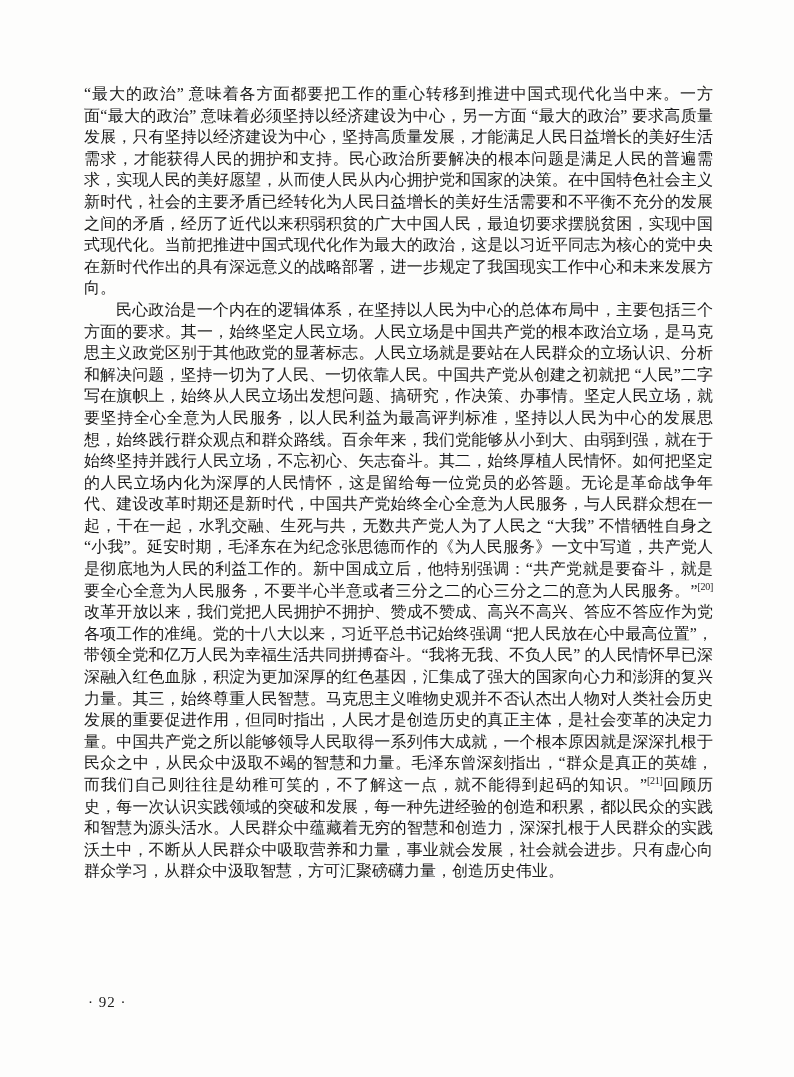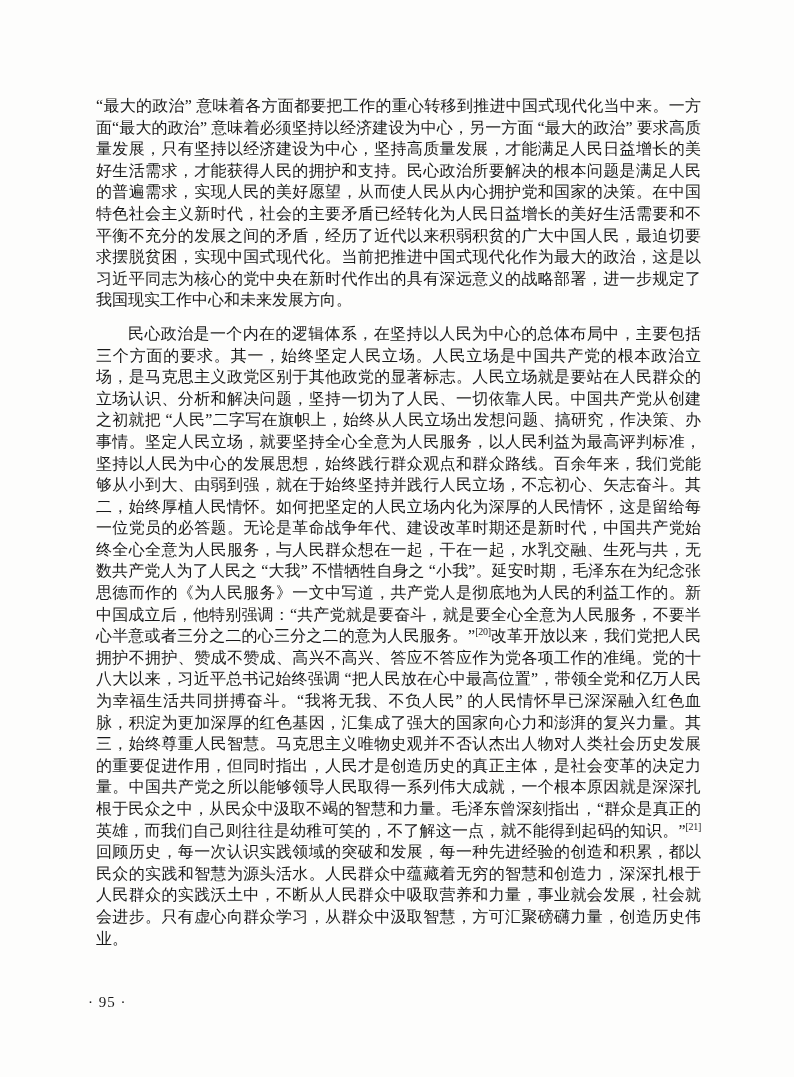--- a/index.html
+++ b/index.html
@@ -21,21 +21,21 @@
       left: 84px;
       top: 83px;
       width: 629px;
       font-size: 16px;
       line-height: 21.6px;
       text-align: justify;
       text-justify: inter-ideograph;
       letter-spacing: 0;
     }
     .para {
-      margin: 12px;
+      margin: 0;
       padding: 0;
       font-family: Liberation Serif, serif;
     }
     .para.indent {
       text-indent: 2em;
     }
     sup.fnref {
       font-size: 10px;
       line-height: 0;
       vertical-align: super;
@@ -55,14 +55,14 @@
 <div class="page">
   <div class="text-block">
 
     <p class="para"><span>“最大的政治” 意味着各方面都要把工作的重心转移到推进中国式现代化当中来。一方面“最大的政治” 意味着必须坚持以经济建设为中心，另一方面 “最大的政治” 要求高质量发展，只有坚持以经济建设为中心，坚持高质量发展，才能满足人民日益增长的美好生活需求，才能获得人民的拥护和支持。民心政治所要解决的根本问题是满足人民的普遍需求，实现人民的美好愿望，从而使人民从内心拥护党和国家的决策。在中国特色社会主义新时代，社会的主要矛盾已经转化为人民日益增长的美好生活需要和不平衡不充分的发展之间的矛盾，经历了近代以来积弱积贫的广大中国人民，最迫切要求摆脱贫困，实现中国式现代化。当前把推进中国式现代化作为最大的政治，这是以习近平同志为核心的党中央在新时代作出的具有深远意义的战略部署，进一步规定了我国现实工作中心和未来发展方向。</span></p>
 
     <p class="para indent"><span>民心政治是一个内在的逻辑体系，在坚持以人民为中心的总体布局中，主要包括三个方面的要求。其一，始终坚定人民立场。人民立场是中国共产党的根本政治立场，是马克思主义政党区别于其他政党的显著标志。人民立场就是要站在人民群众的立场认识、分析和解决问题，坚持一切为了人民、一切依靠人民。中国共产党从创建之初就把 “人民”二字写在旗帜上，始终从人民立场出发想问题、搞研究，作决策、办事情。坚定人民立场，就要坚持全心全意为人民服务，以人民利益为最高评判标准，坚持以人民为中心的发展思想，始终践行群众观点和群众路线。百余年来，我们党能够从小到大、由弱到强，就在于始终坚持并践行人民立场，不忘初心、矢志奋斗。其二，始终厚植人民情怀。如何把坚定的人民立场内化为深厚的人民情怀，这是留给每一位党员的必答题。无论是革命战争年代、建设改革时期还是新时代，中国共产党始终全心全意为人民服务，与人民群众想在一起，干在一起，水乳交融、生死与共，无数共产党人为了人民之 “大我” 不惜牺牲自身之 “小我”。延安时期，毛泽东在为纪念张思德而作的《为人民服务》一文中写道，共产党人是彻底地为人民的利益工作的。新中国成立后，他特别强调：“共产党就是要奋斗，就是要全心全意为人民服务，不要半心半意或者三分之二的心三分之二的意为人民服务。”</span><sup class="fnref">[20]</sup><span>改革开放以来，我们党把人民拥护不拥护、赞成不赞成、高兴不高兴、答应不答应作为党各项工作的准绳。党的十八大以来，习近平总书记始终强调 “把人民放在心中最高位置”，带领全党和亿万人民为幸福生活共同拼搏奋斗。“我将无我、不负人民” 的人民情怀早已深深融入红色血脉，积淀为更加深厚的红色基因，汇集成了强大的国家向心力和澎湃的复兴力量。其三，始终尊重人民智慧。马克思主义唯物史观并不否认杰出人物对人类社会历史发展的重要促进作用，但同时指出，人民才是创造历史的真正主体，是社会变革的决定力量。中国共产党之所以能够领导人民取得一系列伟大成就，一个根本原因就是深深扎根于民众之中，从民众中汲取不竭的智慧和力量。毛泽东曾深刻指出，“群众是真正的英雄，而我们自己则往往是幼稚可笑的，不了解这一点，就不能得到起码的知识。”</span><sup class="fnref">[21]</sup><span>回顾历史，每一次认识实践领域的突破和发展，每一种先进经验的创造和积累，都以民众的实践和智慧为源头活水。人民群众中蕴藏着无穷的智慧和创造力，深深扎根于人民群众的实践沃土中，不断从人民群众中吸取营养和力量，事业就会发展，社会就会进步。只有虚心向群众学习，从群众中汲取智慧，方可汇聚磅礴力量，创造历史伟业。</span></p>
 
 
   </div>
 
-  <div class="page-number">· 95 ·</div>
+  <div class="page-number">· 92 ·</div>
 </div>
 
 </body></html>

